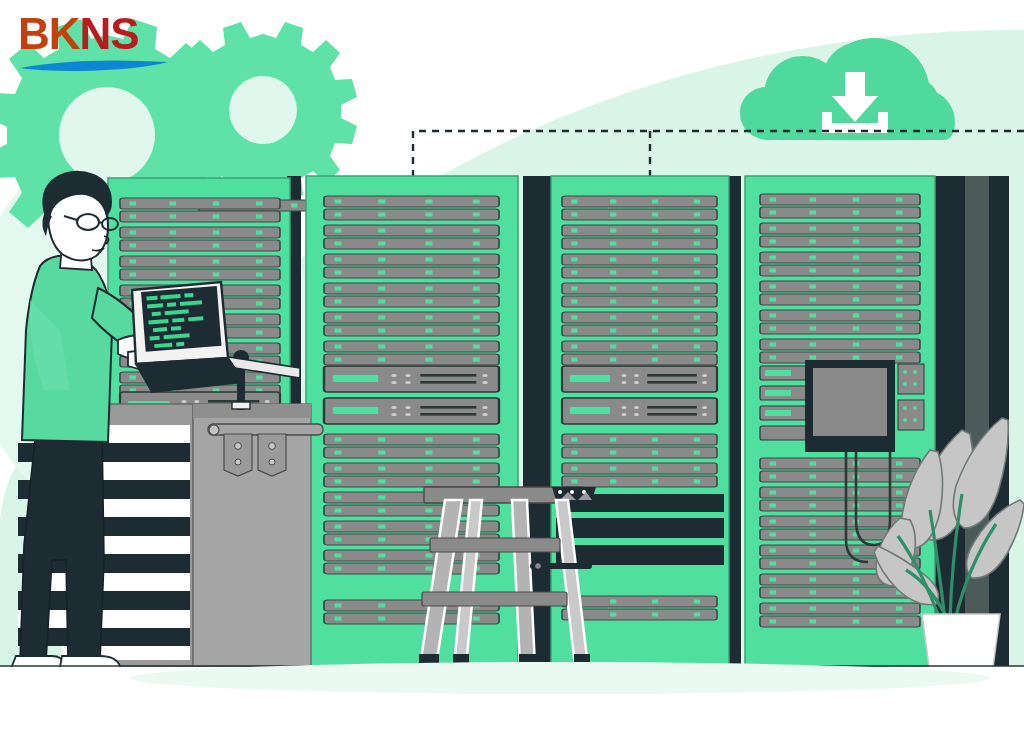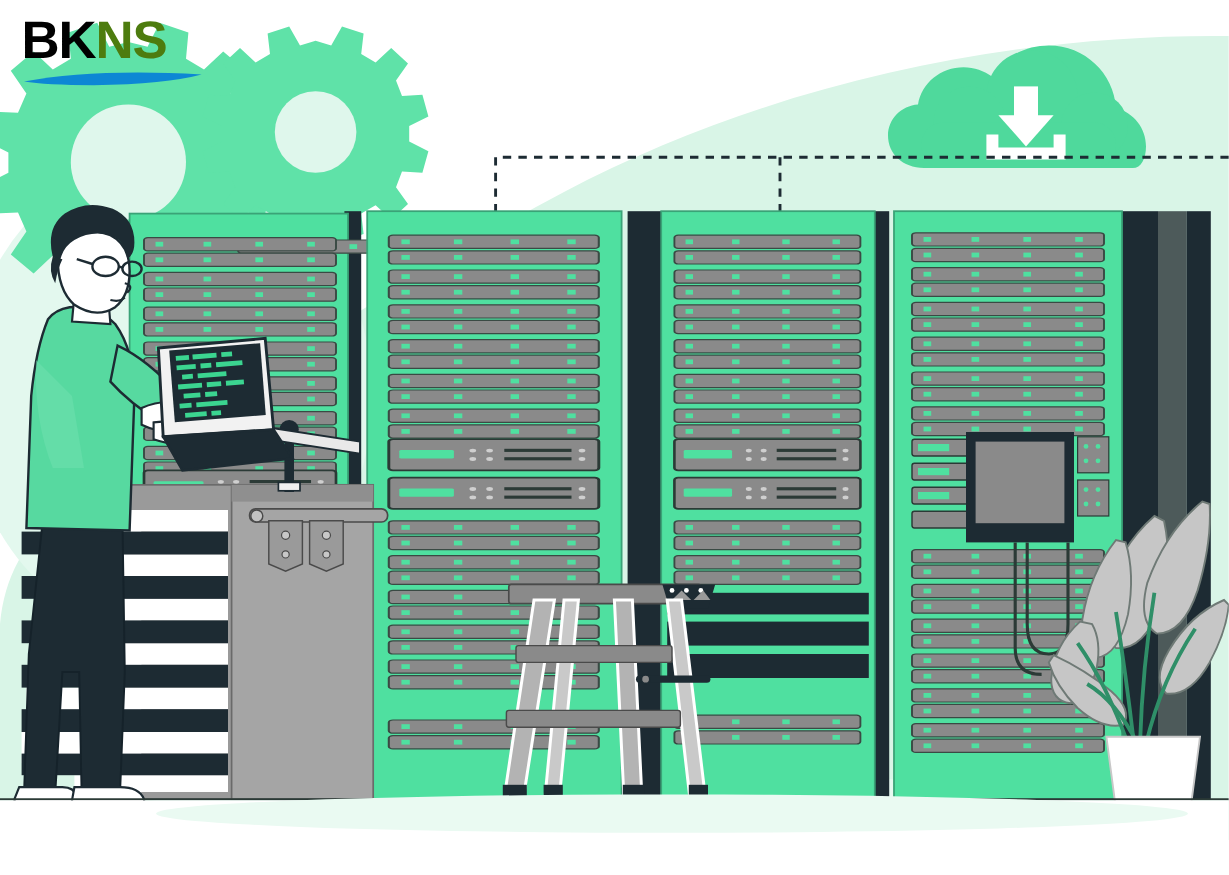--- a/index.html
+++ b/index.html
@@ -12,22 +12,22 @@
   #art{position:absolute;left:0;top:0;width:1024px;height:729px;}
   .logo-wrap{
     position:absolute;left:18px;top:12px;width:180px;height:56px;
     pointer-events:none;
   }
   .logo-text{
     font-family:"Liberation Sans", sans-serif;
     font-weight:bold;font-size:44px;letter-spacing:-1px;line-height:44px;
     white-space:nowrap;
   }
-  .logo-bk{color:#000000;}
-  .logo-ns{color:#4d7c0f;}
+  .logo-bk{color:#c2410c;}
+  .logo-ns{color:#b91c1c;}
 </style>
 </head>
 <body>
 
 <div id="stage">
 
   <svg id="art" viewBox="0 0 1024 729" xmlns="http://www.w3.org/2000/svg">
 
     <defs>
 

